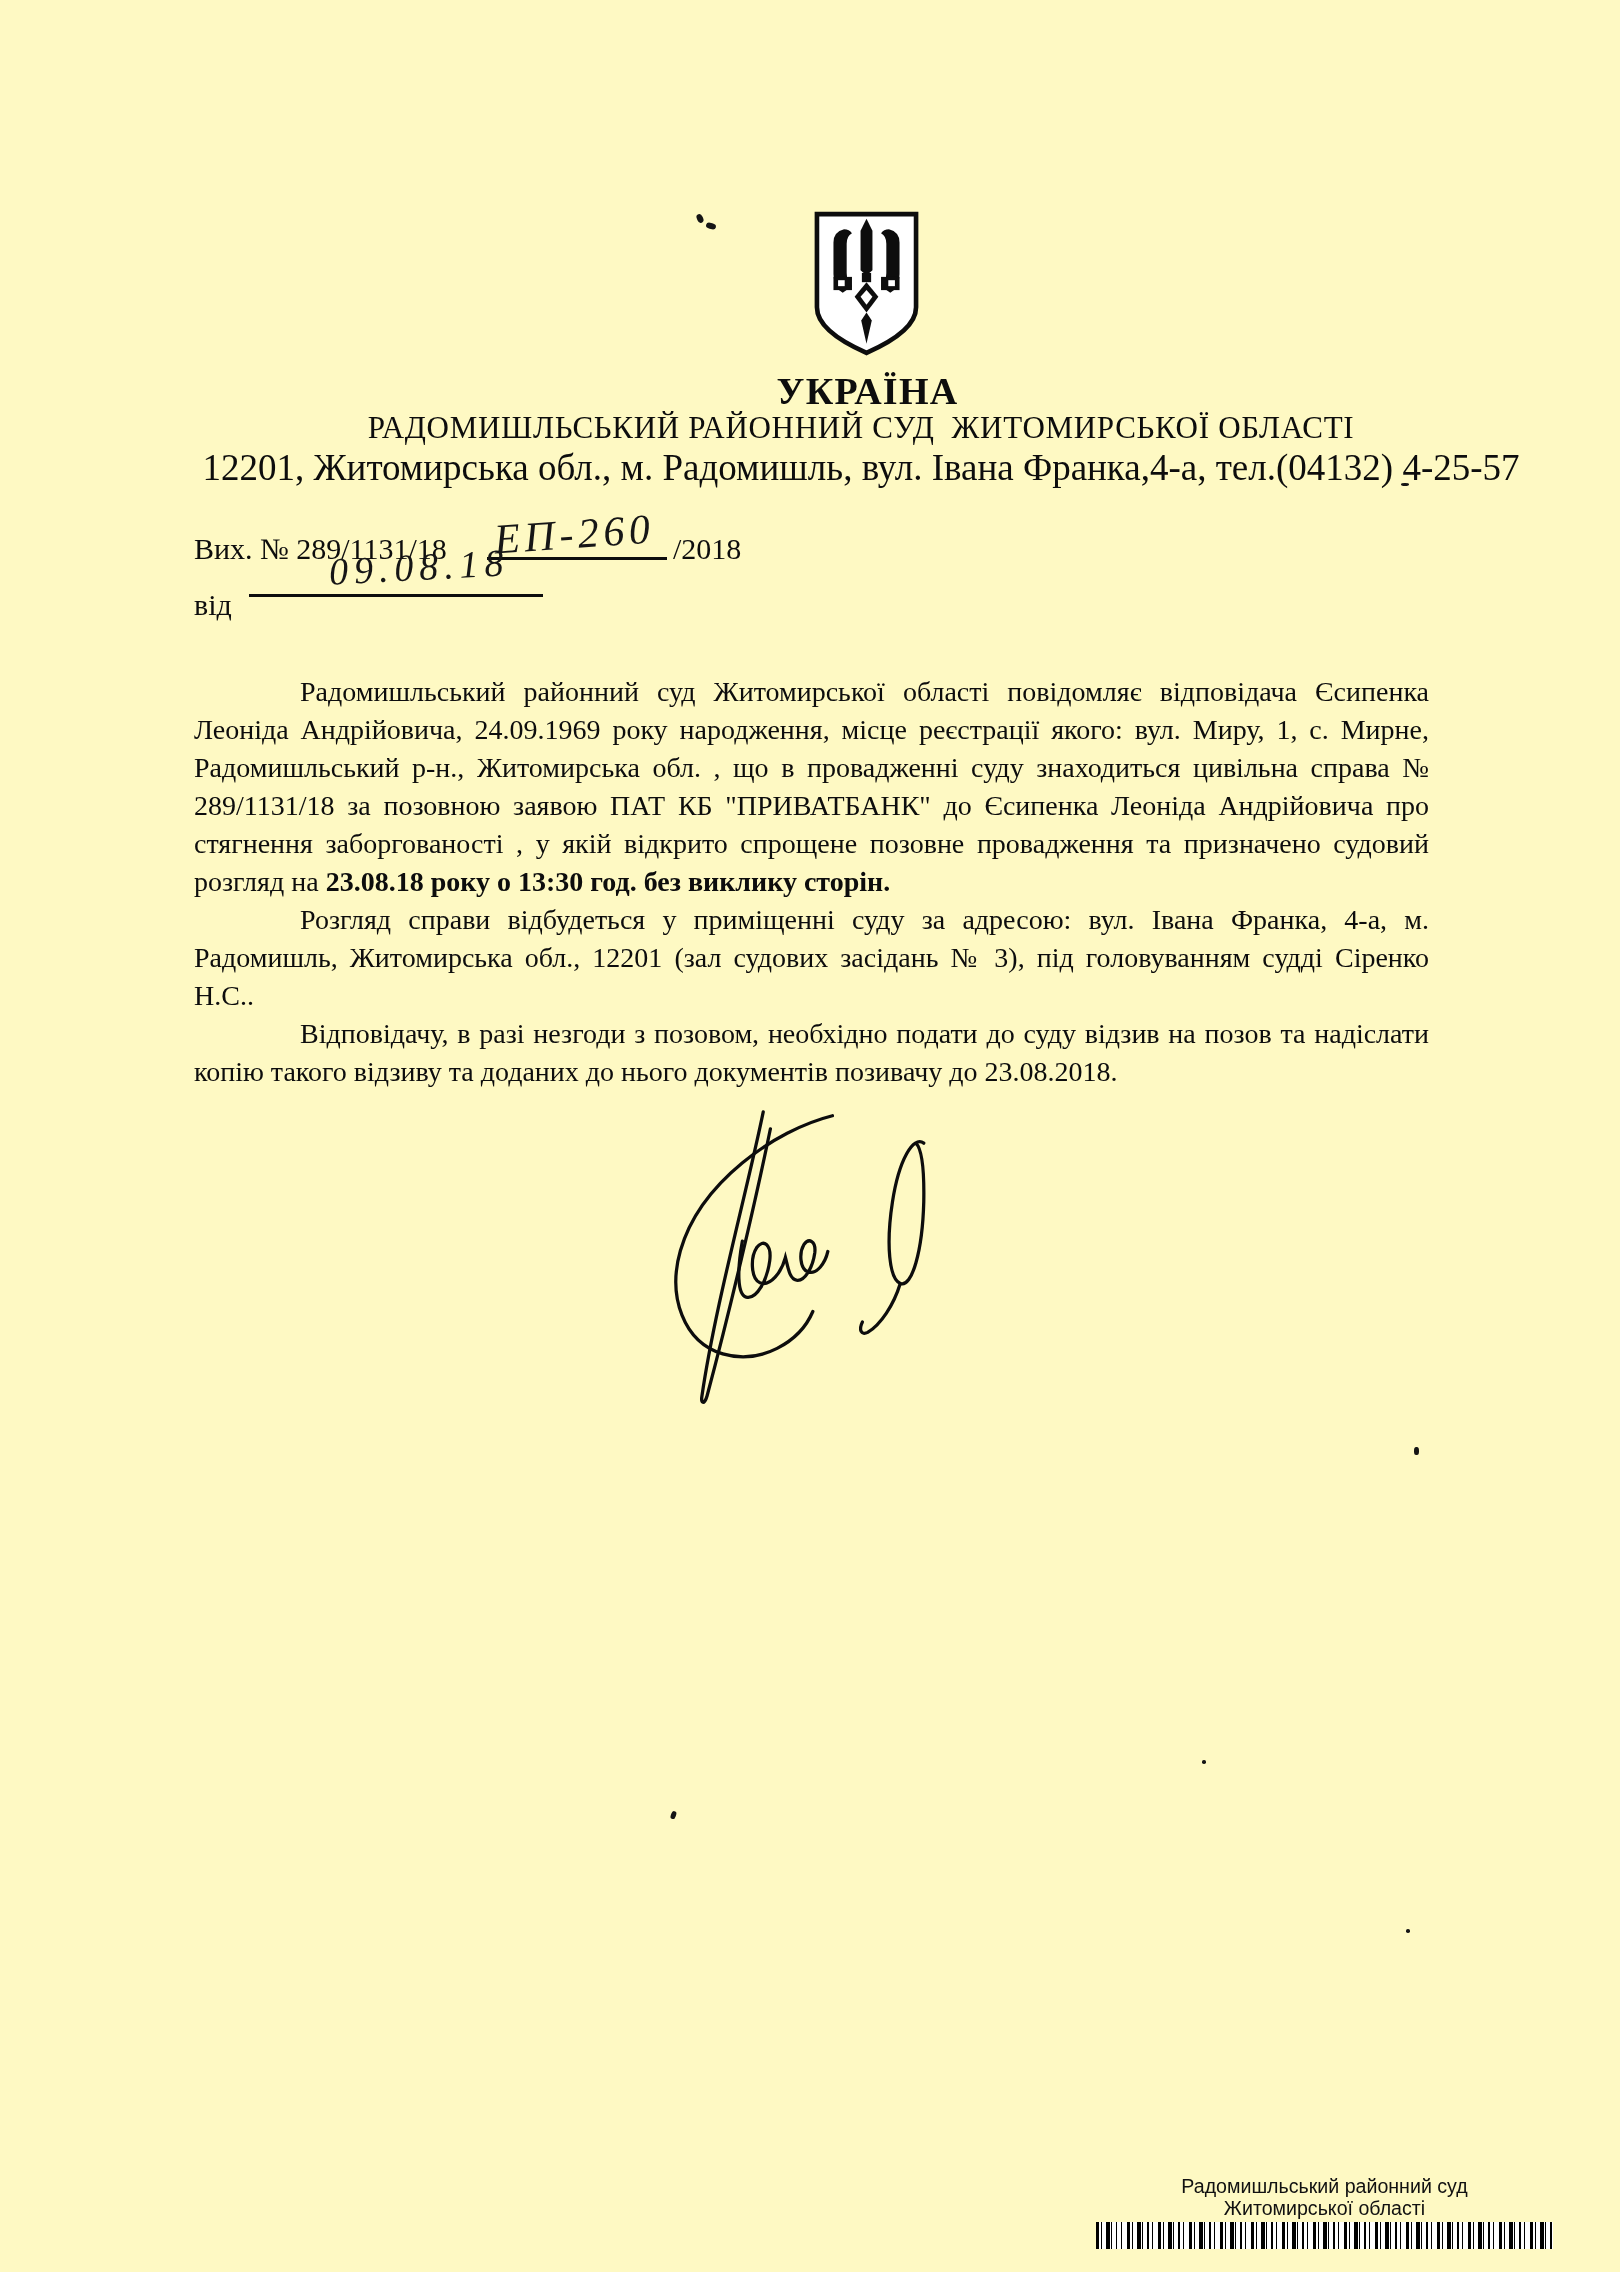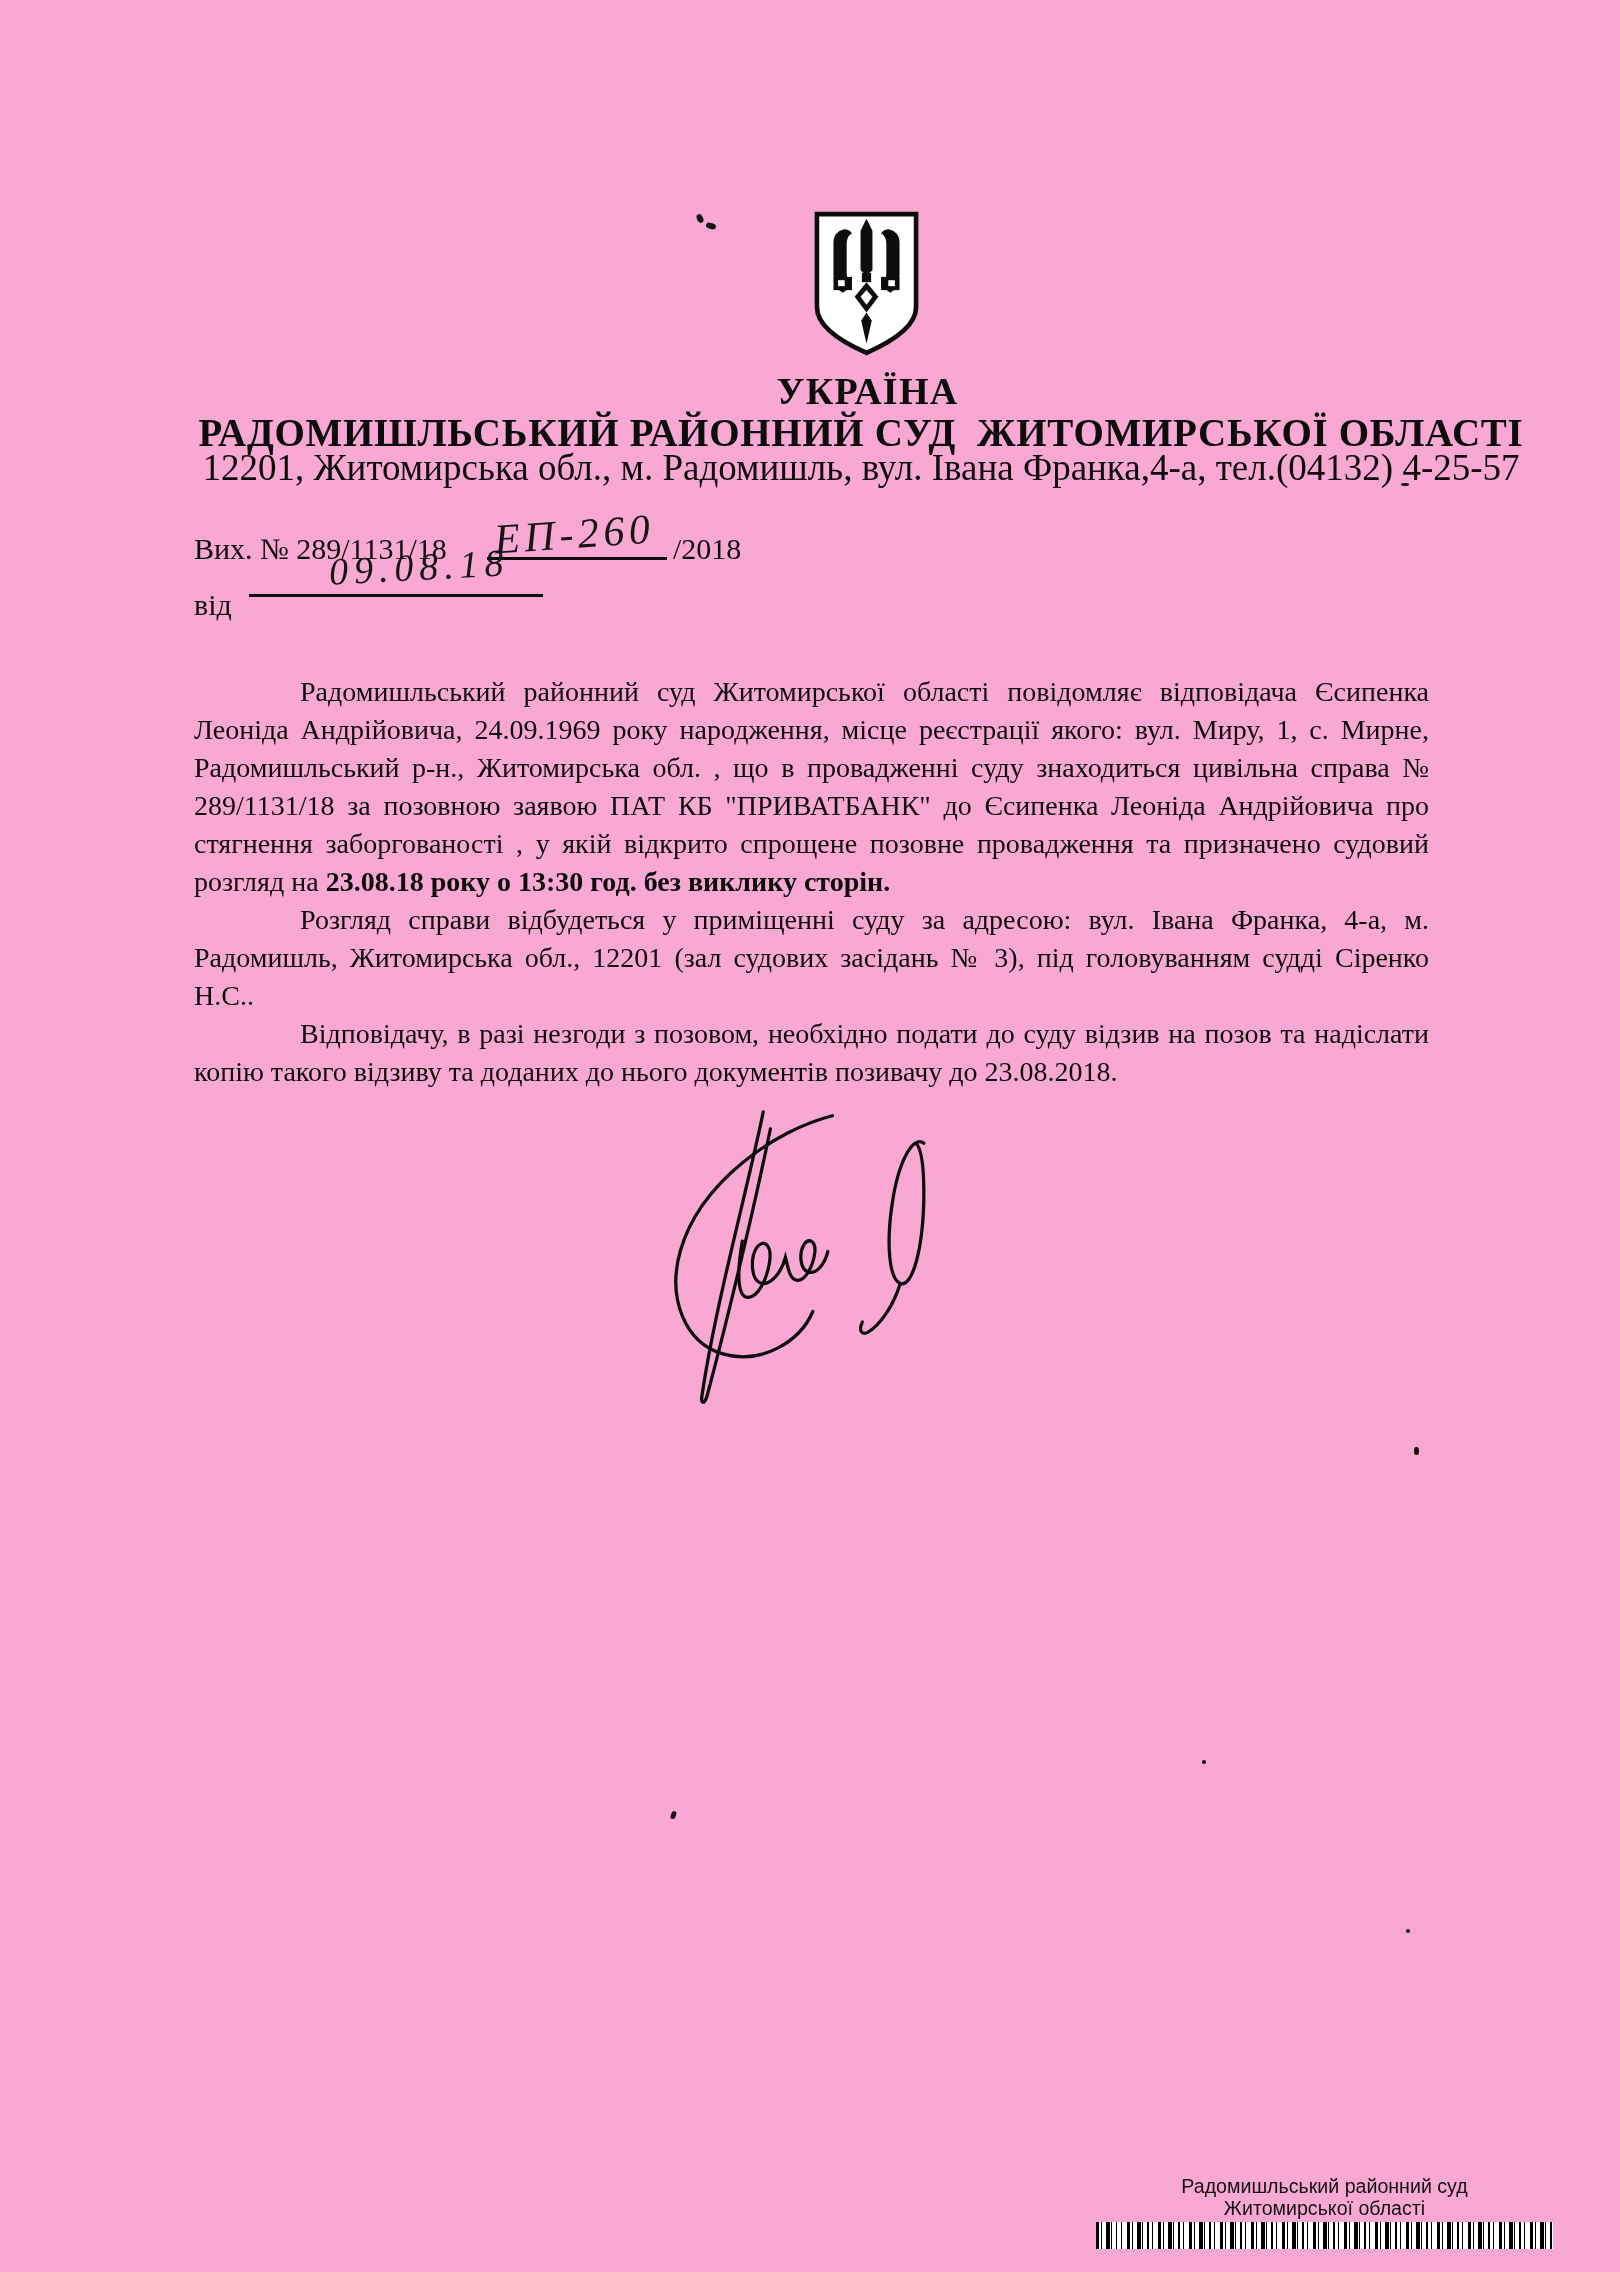--- a/index.html
+++ b/index.html
@@ -1,34 +1,34 @@
 <!DOCTYPE html>
 <html style="font-size:10.4px"><head>
 <meta charset="utf-8">
 <style>
   html,body{margin:0;padding:0;background:#e8e8e8;}
   .page{
     position:relative;
     width:1620px;
     height:2273px;
-    background:#f9a8d4;
+    background:#fef9c3;
     color:#0d0d0d;
     font-family:"Liberation Serif","DejaVu Serif",serif;
     overflow:hidden;
   }
   
   .emblem{position:absolute;left:811px;top:207px;width:111px;height:153px;}
   .country{
     position:absolute;left:672px;top:369px;width:391px;
     text-align:center;font-weight:bold;font-size:38px;letter-spacing:1.3px;
     white-space:pre;
   }
   .court-name{
     position:absolute;left:0;top:410px;width:1620px;padding-left:102px;box-sizing:border-box;
-    text-align:center;font-weight:bold;font-size:39px;letter-spacing:0.7px;white-space:pre;
+    text-align:center;font-weight:normal;font-size:31px;letter-spacing:0.7px;white-space:pre;
   }
   .address{
     position:absolute;left:0;top:446px;width:1620px;padding-left:102px;box-sizing:border-box;
     text-align:center;font-size:37px;white-space:pre;
   }
   
   .ref{position:absolute;font-size:30px;line-height:1;margin-top:8px;}
   .out-label{left:194px;top:526px;}
   .out-year{left:673px;top:526px;}
   .date-label{left:194px;top:582px;}

